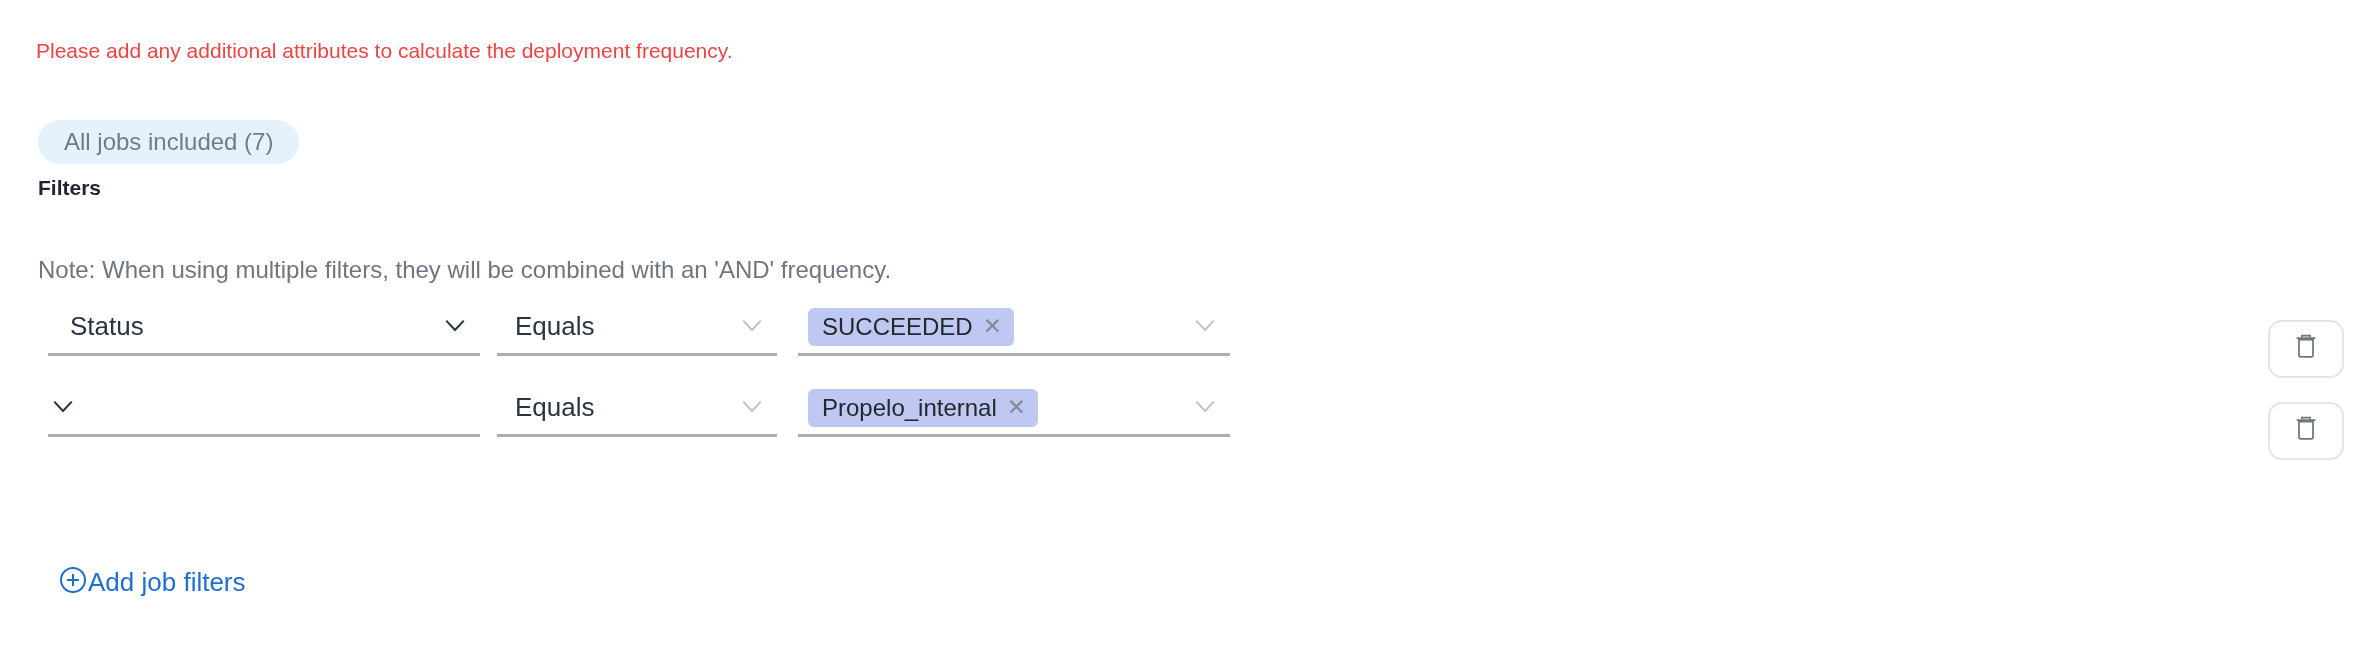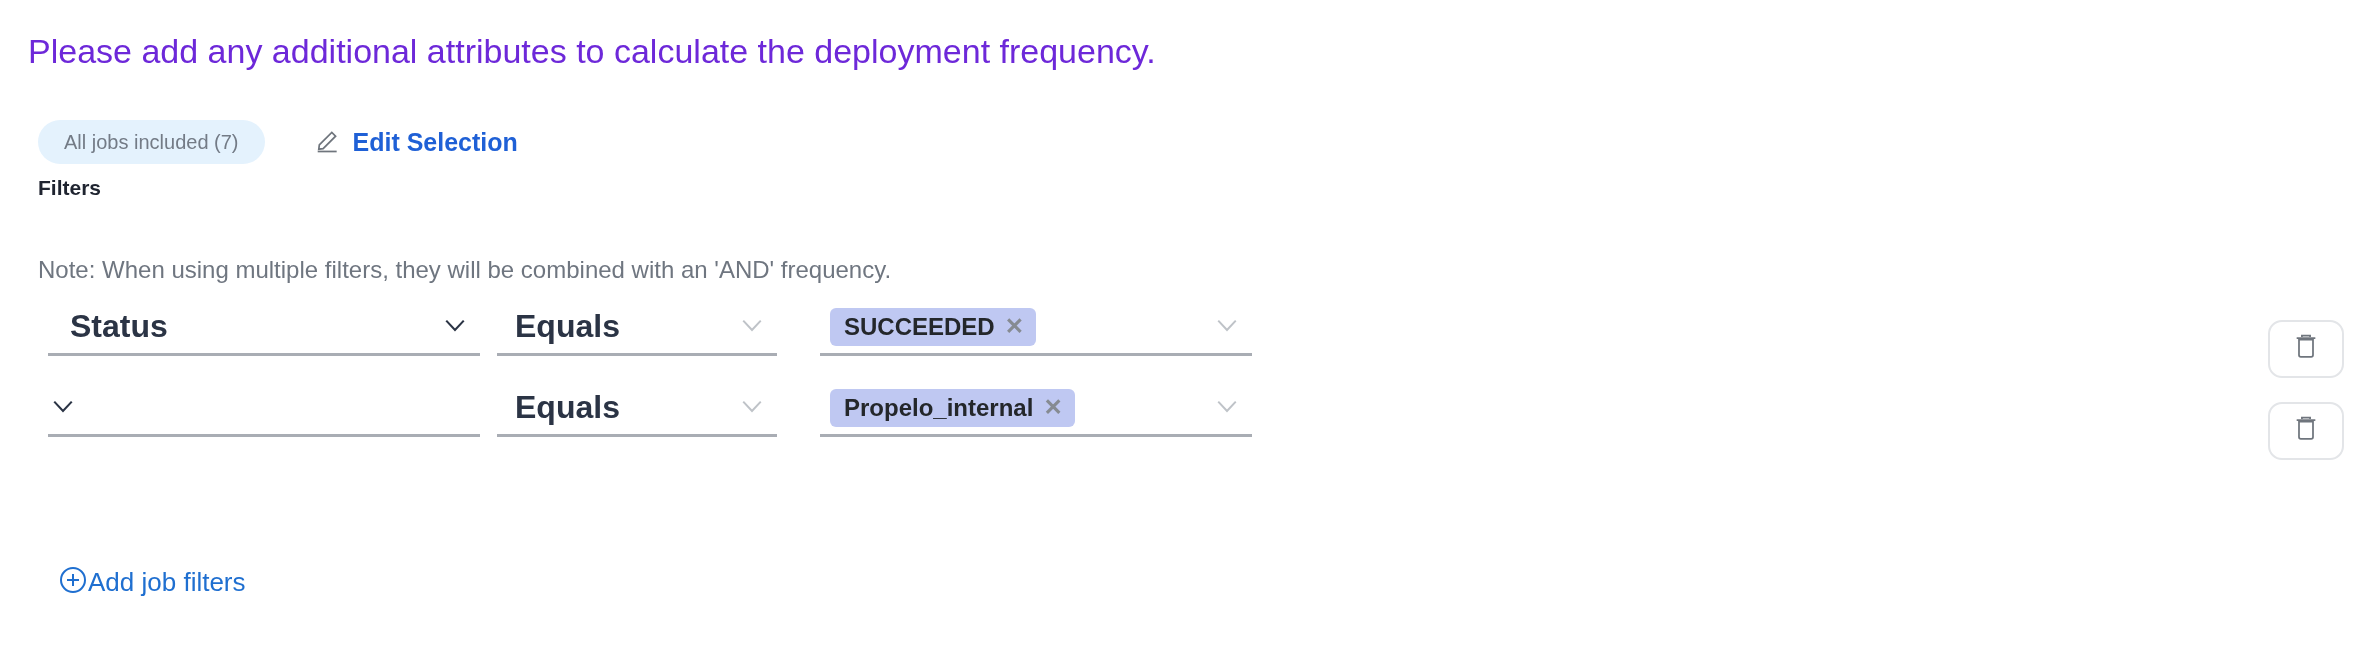--- a/index.html
+++ b/index.html
@@ -12,25 +12,25 @@
     height: 654px;
     font-family: "Liberation Sans", sans-serif;
     color: #2b3445;
     overflow: hidden;
     position: relative;
   }
 
   
   .intro {
     position: absolute;
-    left: 28px;
+    left: 36px;
     top: 36px;
-    font-size: 34px;
+    font-size: 21px;
     line-height: 30px;
-    color: #6d28d9;
+    color: #ef4444;
     white-space: nowrap;
   }
 
   
   .selection-row {
     position: absolute;
     left: 38px;
     top: 120px;
     display: flex;
     align-items: center;
@@ -38,21 +38,21 @@
     height: 44px;
   }
   .jobs-pill {
     background: #e4f2fd;
     color: #737b86;
     border-radius: 22px;
     padding: 0 26px;
     height: 44px;
     display: flex;
     align-items: center;
-    font-size: 20px;
+    font-size: 24px;
     white-space: nowrap;
   }
   .edit-selection {
     display: flex;
     align-items: center;
     gap: 12px;
     cursor: pointer;
     height: 44px;
   }
   .edit-selection .pencil { display: block; }
@@ -94,29 +94,28 @@
   .field {
     position: absolute;
     height: 56px;
     border-bottom: 3px solid #a9adb4;
     display: flex;
     align-items: center;
     cursor: pointer;
   }
   .field.attr  { left: 48px;  width: 432px; }
   .field.op    { left: 497px; width: 280px; }
-  .field.val   { left: 820px; width: 432px; font-weight: bold; }
+  .field.val   { left: 798px; width: 432px; }
 
   .field-text {
-    font-size: 32px;
+    font-size: 26px;
     color: #2b3445;
     padding-left: 22px;
     white-space: nowrap;
     flex: 1;
-    font-weight: bold;
   }
   .field.op .field-text { padding-left: 18px; }
 
   .chev {
     flex: 0 0 auto;
     margin-right: 10px;
     display: block;
   }
 
   
@@ -178,29 +177,20 @@
     white-space: nowrap;
   }
 </style>
 </head>
 <body>
 
 <div class="intro">Please add any additional attributes to calculate the deployment frequency.</div>
 
 <div class="selection-row">
   <div class="jobs-pill">All jobs included (7)</div>
-  <div class="edit-selection">
-    <span class="pencil">
-      <svg width="26" height="26" viewBox="0 0 24 24" fill="none">
-        <path d="M4 16.5 L15.5 5 L19 8.5 L7.5 20 L3.5 20.5 Z" stroke="#6f757d" stroke-width="1.6" fill="none"></path>
-        <line x1="2.5" y1="22.6" x2="20" y2="22.6" stroke="#6f757d" stroke-width="1.6"></line>
-      </svg>
-    </span>
-    <span class="edit-label">Edit Selection</span>
-  </div>
 </div>
 
 <div class="filters-heading">Filters</div>
 <div class="filters-note">Note: When using multiple filters, they will be combined with an 'AND' frequency.</div>
 
 <div class="filter-row r1">
   <div class="field attr">
     <span class="field-text">Status</span>
     <span class="chev">
       <svg width="30" height="30" viewBox="0 0 24 24" fill="none">

